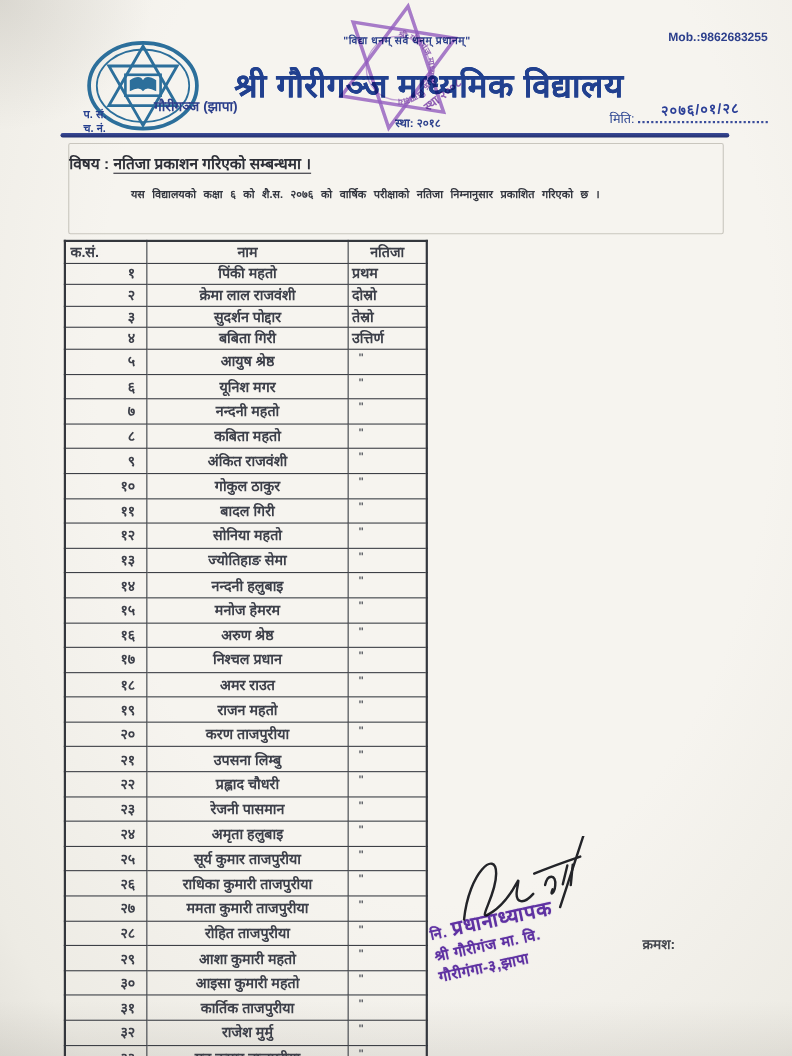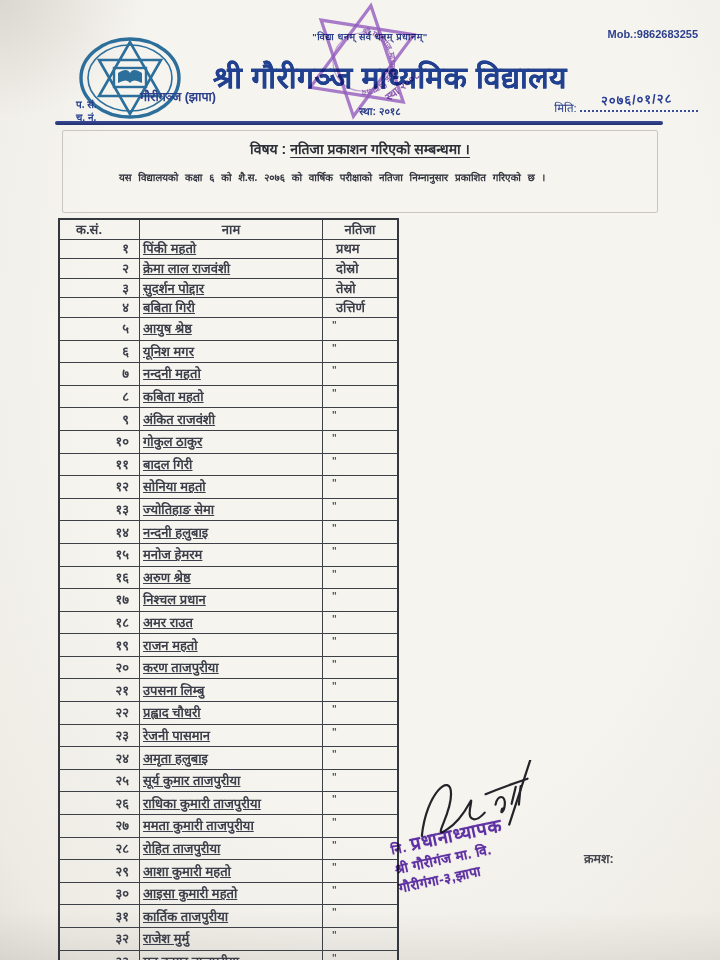--- a/index.html
+++ b/index.html
@@ -41,42 +41,42 @@
     background:linear-gradient(to bottom,#3a4a96,#222f70);border-radius:2px;}
 
   
   .star-stamp{position:absolute;left:298px;top:2px;mix-blend-mode:multiply;opacity:.85;}
   .est-scribble{position:absolute;left:382px;top:78px;color:#7a3cb0;font-size:11px;
     font-weight:bold;transform:rotate(-38deg);mix-blend-mode:multiply;opacity:.8;}
 
   
   .subject-box{position:absolute;left:62px;top:130px;width:594px;height:81px;
     border:1px solid #c9c6be;border-radius:2px;}
-  .subject-line{position:absolute;left:0;top:8px;width:100%;text-align:center;
+  .subject-line{position:absolute;left:0;top:8px;width:100%;
     color:#2e3038;font-size:14px;font-weight:bold;}
   .subject-text{text-decoration:underline;text-underline-offset:3px;}
   .body-par{position:absolute;left:22px;top:36px;width:574px;
     color:#33363f;font-size:10px;font-weight:bold;line-height:21px;
     text-indent:34px;text-align:justify;word-spacing:4px;}
 
   
   table.results{position:absolute;left:58px;top:218px;border-collapse:collapse;
     background:transparent;}
   table.results th, table.results td{
     border:1.4px solid #3d4046;height:18.6px;padding:0 3px;
     color:#3c3f49;font-size:13px;font-weight:bold;line-height:1;}
   table.results{border:2px solid #34373d;}
   th.c-sn,td.c-sn{width:60px;}
   th.c-name,td.c-name{width:176px;}
   th.c-res,td.c-res{width:58px;}
   table.results th{text-align:center;}
-  table.results th:first-child{text-align:left;padding-left:16px;}
+  table.results th:first-child{text-align:left;padding-left:4px;}
   table.results td:nth-child(1){text-align:right;padding-right:10px;}
-  table.results td:nth-child(2){text-align:left;text-decoration:underline;}
-  table.results td:nth-child(3){text-align:left;padding-left:13px;}
+  table.results td:nth-child(2){text-align:center;}
+  table.results td:nth-child(3){text-align:left;padding-left:3px;}
   table.results td.ditto{font-size:10px;color:#55585f;padding-left:9px;vertical-align:top;padding-top:3px;}
 
   
   .signature{position:absolute;left:408px;top:760px;mix-blend-mode:multiply;}
   .foot-stamp{position:absolute;left:388px;top:836px;transform:rotate(-12deg);
     transform-origin:left top;color:#6233ae;mix-blend-mode:multiply;
     text-shadow:0 0 1px rgba(98,51,174,.55);white-space:nowrap;}
   .foot-stamp .l1{font-size:18px;font-weight:bold;letter-spacing:1px;}
   .foot-stamp .prefix{font-size:13px;margin-right:4px;font-weight:bold;}
   .foot-stamp .l2,.foot-stamp .l3{font-size:13.5px;font-weight:bold;letter-spacing:.5px;margin-top:1px;}

